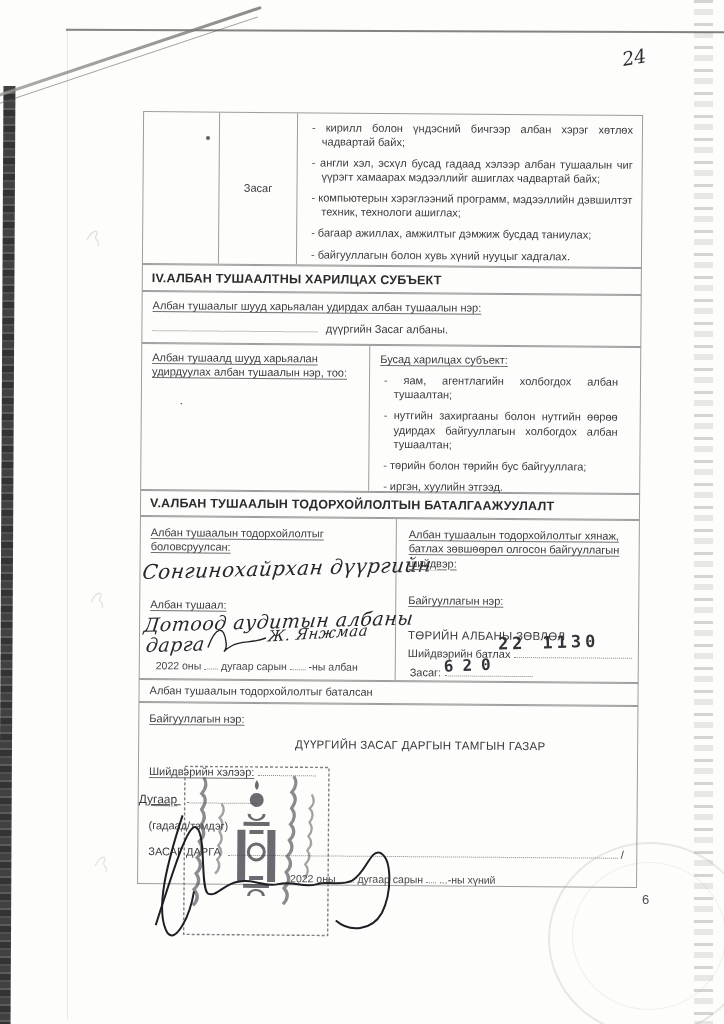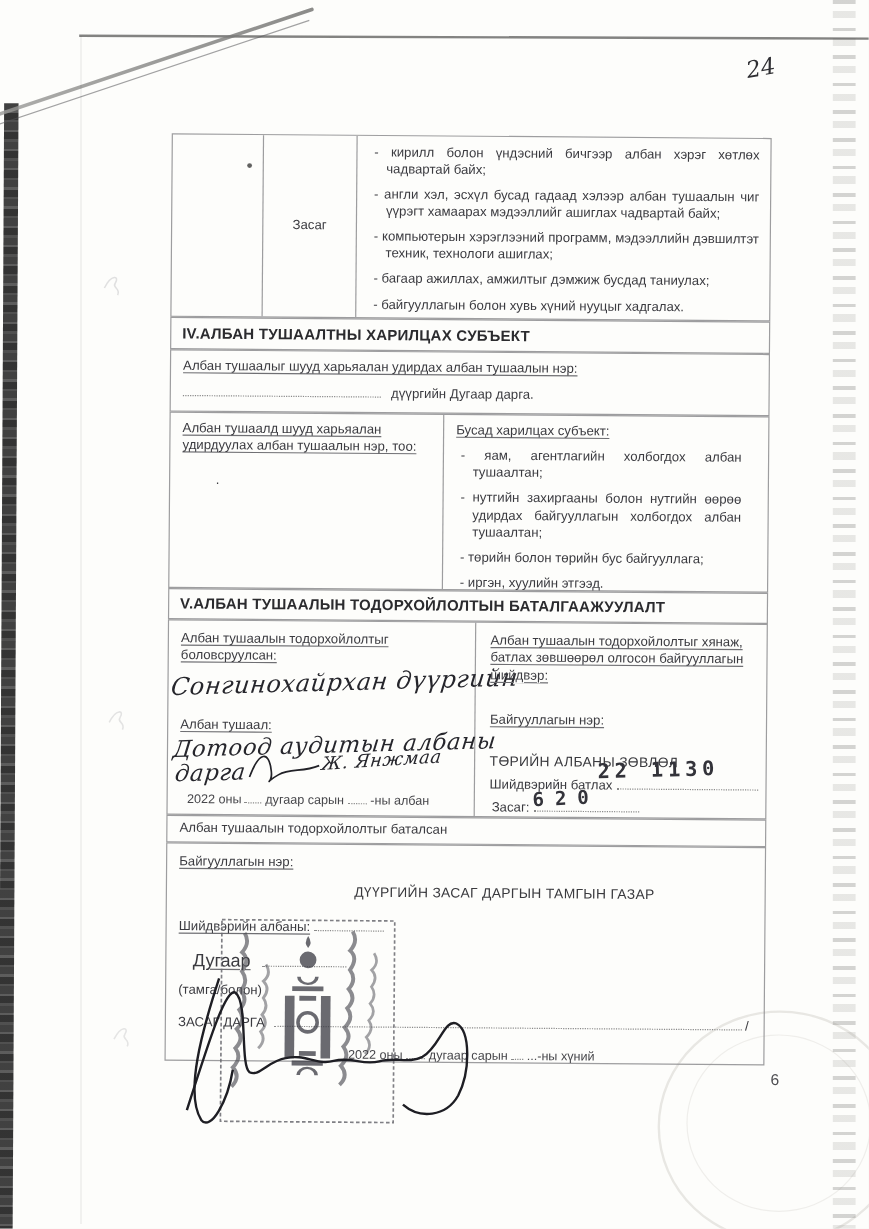--- a/index.html
+++ b/index.html
@@ -87,21 +87,21 @@
   </div>
 
   <div class="blk" style="top:266px;height:27px;display:flex;align-items:center;padding-left:9px;">
     <span class="hdr">IV.АЛБАН ТУШААЛТНЫ ХАРИЛЦАХ СУБЪЕКТ</span>
   </div>
 
   <div class="blk" style="top:293px;height:52px;padding:6px 10px;">
     <div class="txt u">Албан тушаалыг шууд харьяалан удирдах албан тушаалын нэр:</div>
     <div style="margin-top:5px;">
       <span class="dots" style="width:165px;"></span>
-      <span class="txt" style="margin-left:4px;">дүүргийн Дугаар дарга.</span>
+      <span class="txt" style="margin-left:4px;">дүүргийн Засаг албаны.</span>
     </div>
   </div>
 
   <div class="blk" style="top:345px;height:147px;display:flex;">
     <div style="width:228px;border-right:1px solid rgba(140,140,142,.85);padding:6px 12px 6px 10px;box-sizing:border-box;">
       <div class="txt u">Албан тушаалд шууд харьяалан удирдуулах албан тушаалын нэр, тоо:</div>
       <div class="txt" style="margin:14px 0 0 28px;">.</div>
     </div>
     <div class="bullets" style="flex:1;padding:6px 14px 4px 10px;">
       <div class="txt u" style="margin-bottom:7px;">Бусад харилцах субъект:</div>
@@ -158,28 +158,28 @@
 
   <div class="blk" style="top:681px;height:23px;display:flex;align-items:center;padding-left:10px;">
     <span class="txt">Албан тушаалын тодорхойлолтыг баталсан</span>
   </div>
 
   <div class="blk" style="top:704px;height:182px;">
     <div style="position:relative;width:100%;height:100%;">
       <div class="txt u" style="position:absolute;left:10px;top:8px;">Байгууллагын нэр:</div>
       <div class="caps" style="position:absolute;left:156px;top:34px;">ДҮҮРГИЙН ЗАСАГ ДАРГЫН ТАМГЫН ГАЗАР</div>
       <div style="position:absolute;left:10px;top:62px;font-size:11px;">
-        <span class="u">Шийдвэрийн албаны:</span>
+        <span class="u">Шийдвэрийн хэлээр:</span>
         <span class="dots" style="width:58px;"></span>
       </div>
-      <div style="position:absolute;left:22px;top:89px;font-size:15px;">
+      <div style="position:absolute;left:0;top:89px;font-size:12px;text-decoration:underline;">
         <span class="u">Дугаар</span>
         <span class="dots" style="width:70px;margin-left:6px;"></span>
       </div>
-      <div class="txt" style="position:absolute;left:10px;top:115px;">(тамга/болон)</div>
+      <div class="txt" style="position:absolute;left:10px;top:115px;">(гадаад/тэмдэг)</div>
       <div style="position:absolute;left:10px;top:142px;font-size:11px;white-space:nowrap;">
         <span>ЗАСАГ ДАРГА</span>
         <span class="dots" style="width:390px;margin-left:4px;"></span>
         <span>/</span>
       </div>
       <div style="position:absolute;left:152px;top:168px;font-size:10.5px;color:#47474b;white-space:nowrap;">
         <span>2022 оны</span>
         <span class="dots" style="width:16px;"></span>
         <span>дугаар сарын</span>
         <span class="dots" style="width:10px;"></span>

